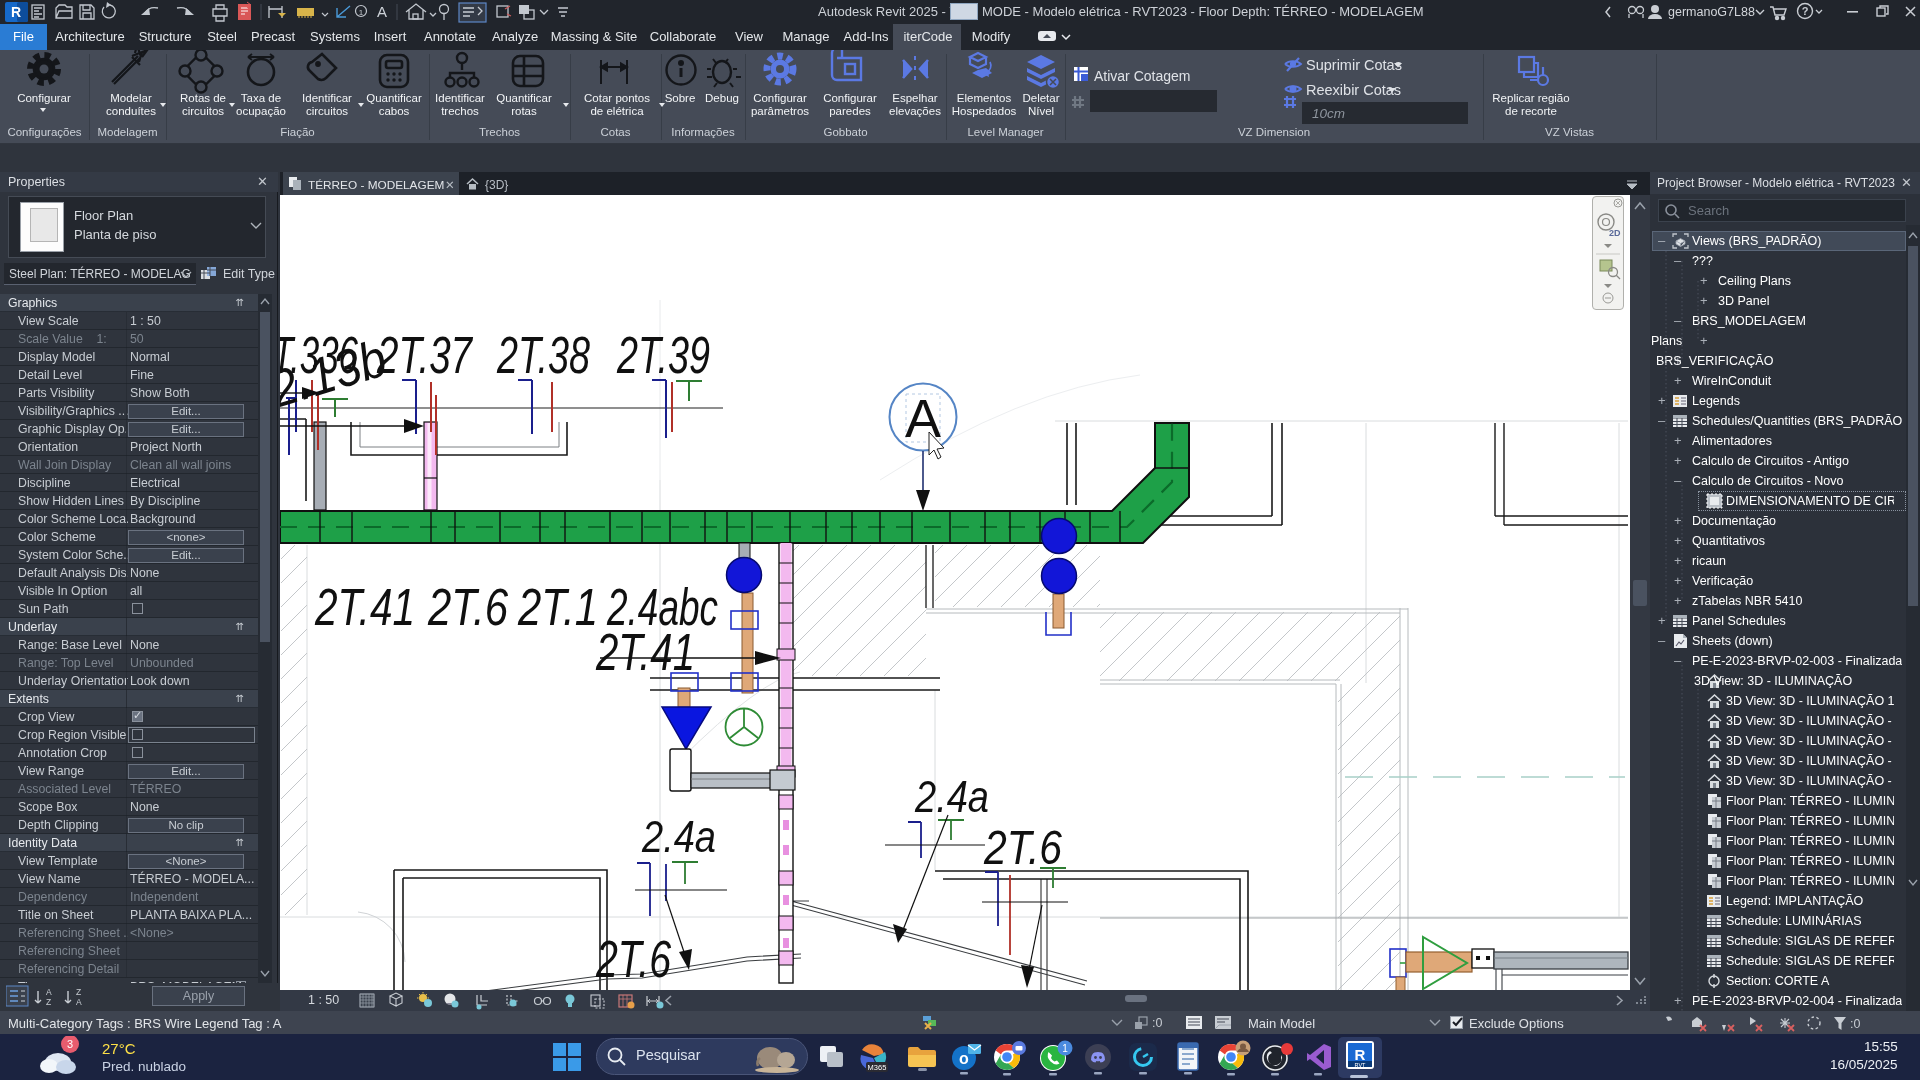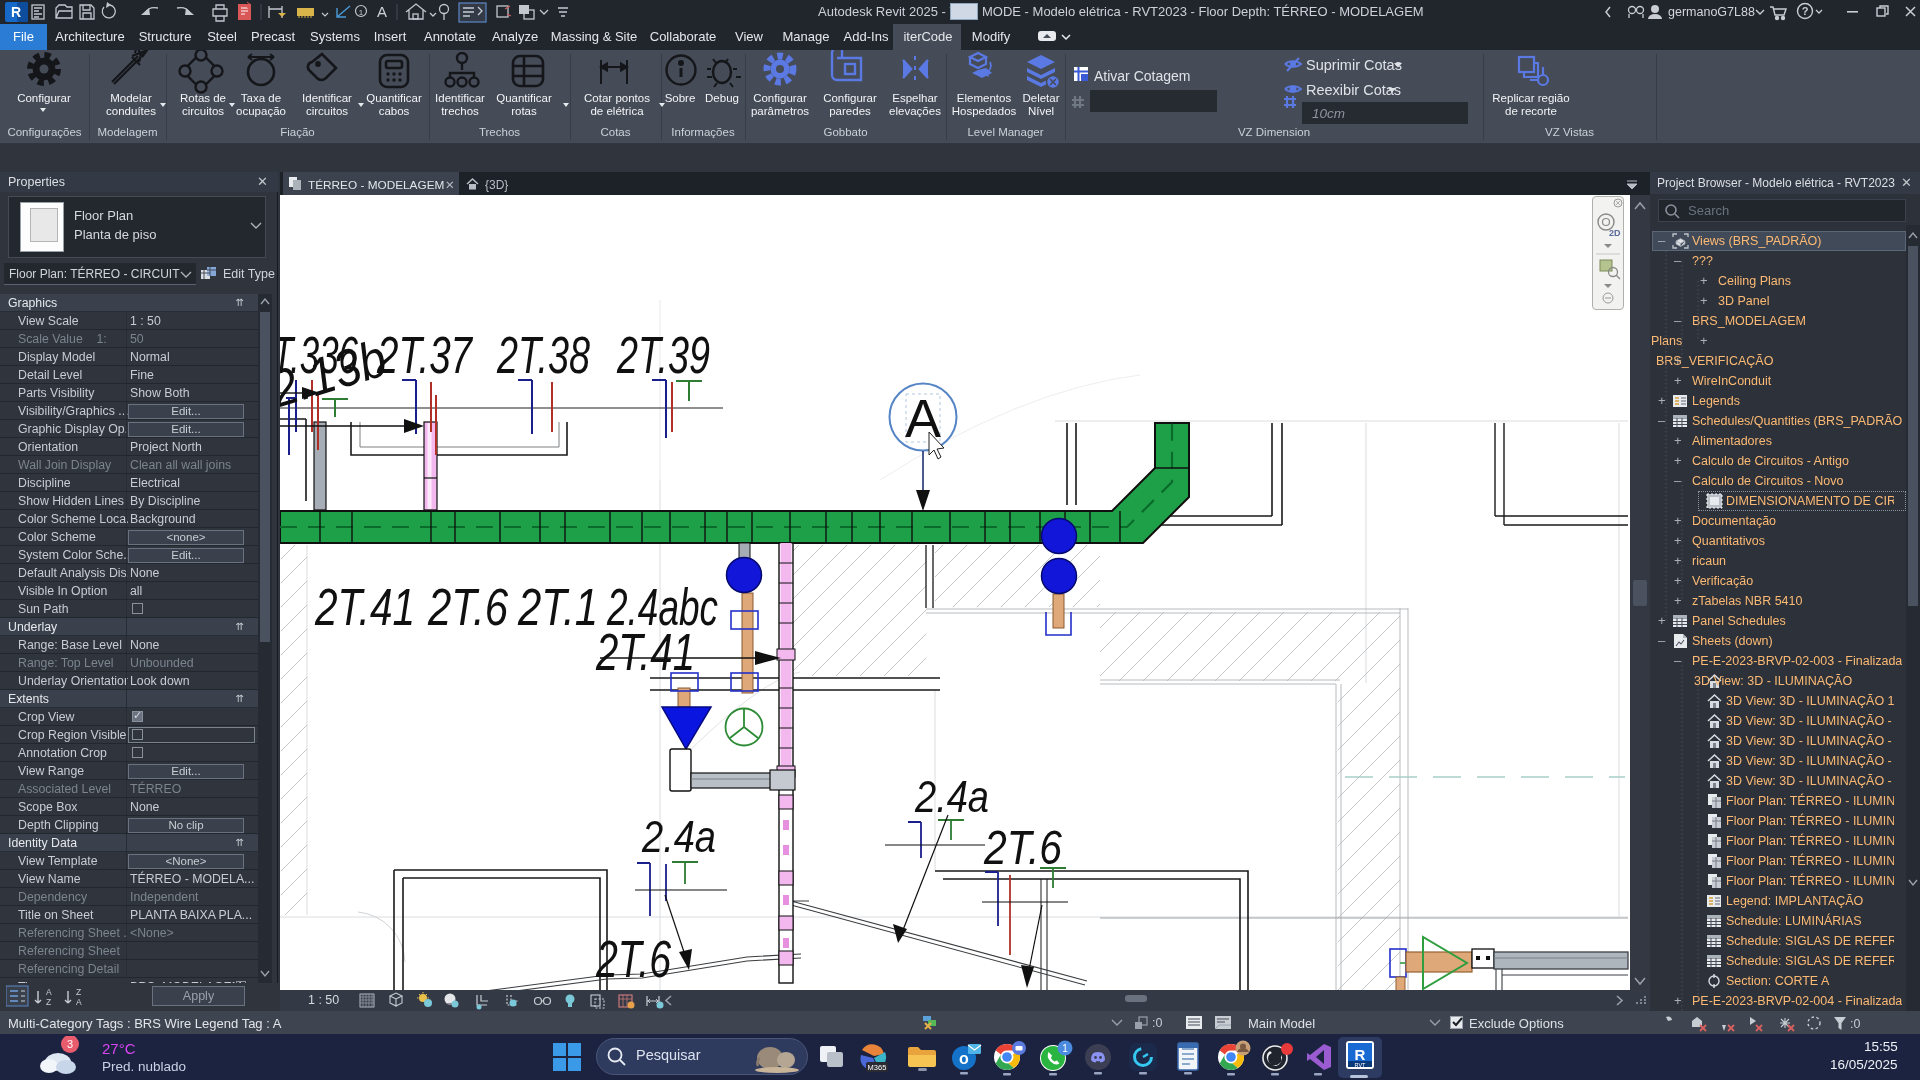--- a/index.html
+++ b/index.html
@@ -18,21 +18,21 @@
 #tabrow{left:280px;top:172px;width:1370px;height:23px;background:#1d2128}
 #vctrl{left:280px;top:990px;width:1370px;height:21px;background:#333945}
 #statusbar{left:0;top:1011px;width:1920px;height:23px;background:#3e4450;color:#dde0e5}
 #taskbar{left:0;top:1034px;width:1920px;height:46px;background:#1b2340}
 .prow{position:absolute;left:0;width:258px;height:18px;font-size:12.3px;color:#c8cdd3;line-height:18px}
 .prow .nm{position:absolute;left:18px;top:0;width:110px;overflow:hidden;white-space:nowrap}
 .prow .vl{position:absolute;left:130px;top:0}
 .phead{position:absolute;left:0;width:258px;height:18px;background:#3a414c;color:#e6e9ed;font-size:12.3px;line-height:18px}
 .pbtn{position:absolute;left:128px;top:2px;width:116px;height:15px;border:1px solid #6a7280;background:#3a414d;color:#c8cdd3;font-size:11.5px;text-align:center;line-height:13px}
 .gray{color:#7c848e!important}
-.trow{position:absolute;left:1652px;width:254px;height:28px;color:#fdba74;font-size:12.5px;line-height:20px;white-space:nowrap;overflow:hidden}
+.trow{position:absolute;left:1652px;width:254px;height:28px;color:#ffffff;font-size:12.5px;line-height:20px;white-space:nowrap;overflow:hidden}
 .texp{position:absolute;top:4px;font-size:13px;color:#aab0b8;line-height:12px}
 </style></head><body>
 
 <div class="abs" id="titlebar"></div>
 <svg class="abs" style="left:0;top:0" width="600" height="24">
 <rect x="5" y="2" width="23" height="20" rx="2" fill="#1669c9"></rect>
     <rect x="17" y="2" width="11" height="20" rx="2" fill="#0d4d9c"></rect>
 <text x="16" y="17" fill="#fff" font-size="14" font-weight="bold" text-anchor="middle" font-family="Liberation Sans">R</text>
 <g stroke="#c3c8cf" stroke-width="1.3" fill="none">
 <rect x="32" y="5" width="12" height="14"></rect>
@@ -325,21 +325,21 @@
 <div class="abs" style="left:0;top:172px;width:278px;height:20px;background:#343a45;color:#dcdfe4;font-size:12.5px;line-height:20px"><span style="margin-left:8px">Properties</span><span style="position:absolute;right:10px;color:#c2c7cd;font-size:13px">✕</span></div>
 <div class="abs" style="left:8px;top:196px;width:258px;height:62px;background:#23272e;border:1px solid #454b55"></div>
 <div class="abs" style="left:20px;top:202px;width:44px;height:50px;background:#fdfdfd;border:1px solid #9aa0a8"></div>
 <div class="abs" style="left:30px;top:208px;width:28px;height:34px;background:#e8e8e8;border:1px solid #b5b5b5"></div>
 <div class="tx" style="left:74px;top:208px;font-size:13px;color:#d5d9de">Floor Plan</div>
 <div class="tx" style="left:74px;top:227px;font-size:13px;color:#d5d9de">Planta de piso</div>
 <svg class="abs" style="left:250px;top:222px" width="12" height="8">
     <path d="M1 1 l5 5 5 -5" stroke="#aeb4bb" stroke-width="1.4" fill="none"></path>
   </svg>
 <div class="abs" style="left:4px;top:263px;width:192px;height:22px;background:#23272e;border-bottom:1px solid #5a6170"></div>
-<div class="tx" style="left:9px;top:267px;font-size:12px;color:#d0d4da">Floor Plan: TÉRREO - CIRCUIT</div>
+<div class="tx" style="left:9px;top:267px;font-size:12px;color:#d0d4da">Steel Plan: TÉRREO - MODELAG</div>
 <svg class="abs" style="left:180px;top:271px" width="12" height="8">
     <path d="M1 1 l5 5 5 -5" stroke="#aeb4bb" stroke-width="1.3" fill="none"></path>
   </svg>
 <svg class="abs" style="left:200px;top:265px" width="18" height="18">
     <rect x="1" y="5" width="9" height="9" fill="#d9dde2"></rect>
     <rect x="7" y="2" width="9" height="9" fill="#8fb4e8" opacity="0.9"></rect>
     <path d="M1 8 h9 M4 5 v9 M7 5 h9 M10 2 v9" stroke="#454b57" stroke-width="1"></path>
   </svg>
 <div class="tx" style="left:223px;top:267px;font-size:12.5px;color:#d0d4da">Edit Type</div>
 <div class="phead" style="top:294px"><span style="margin-left:8px">Graphics</span><span style="position:absolute;right:14px;font-size:10px;color:#c8cdd3">⇈</span></div>
@@ -1106,21 +1106,21 @@
 </svg>
 
 <div class="abs" id="taskbar"></div>
 <svg class="abs" style="left:36px;top:1036px" width="60" height="42">
 <circle cx="34" cy="8" r="9" fill="#e85c6e"></circle>
     <text x="34" y="12" font-size="11" fill="#fff" text-anchor="middle" font-family="Liberation Sans">3</text>
 <ellipse cx="22" cy="26" rx="13" ry="9" fill="#dfe7f2"></ellipse>
     <ellipse cx="13" cy="30" rx="9" ry="7" fill="#f2f6fa"></ellipse>
     <ellipse cx="30" cy="31" rx="10" ry="7" fill="#c8d6ea"></ellipse>
 </svg>
-<div class="tx" style="left:102px;top:1040px;font-size:15px;color:#d946ef">27°C</div>
+<div class="tx" style="left:102px;top:1040px;font-size:15px;color:#fde047">27°C</div>
 <div class="tx" style="left:102px;top:1059px;font-size:13.5px;color:#c9d2e4">Pred. nublado</div>
 <svg class="abs" style="left:552px;top:1042px" width="30" height="30">
     <rect x="1" y="1" width="13" height="13" fill="#3a9ae8"></rect>
     <rect x="16" y="1" width="13" height="13" fill="#3a9ae8"></rect>
     <rect x="1" y="16" width="13" height="13" fill="#3a9ae8"></rect>
     <rect x="16" y="16" width="13" height="13" fill="#3a9ae8"></rect>
   </svg>
 <div class="abs" style="left:596px;top:1038px;width:212px;height:37px;background:#2e3a5e;border:1px solid #4a5578;border-radius:19px"></div>
 <svg class="abs" style="left:606px;top:1046px" width="22" height="22">
     <circle cx="9" cy="9" r="6.5" stroke="#e8ecf2" stroke-width="1.8" fill="none"></circle>

